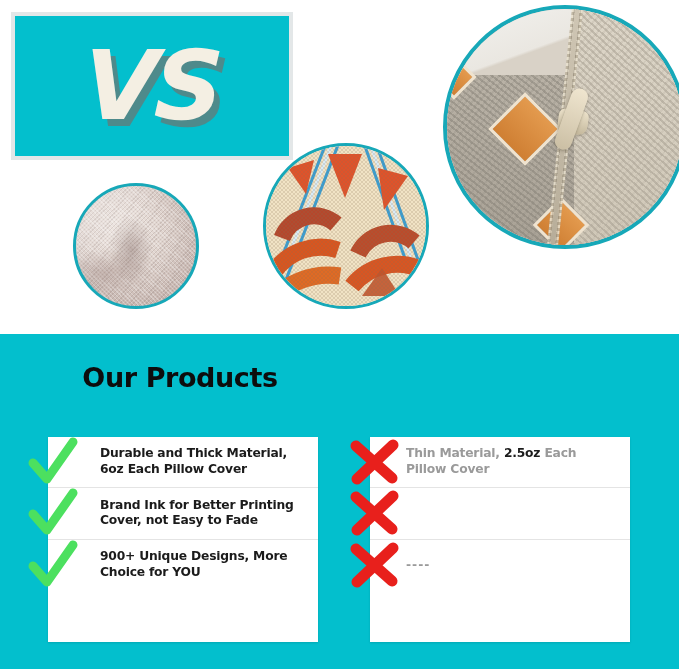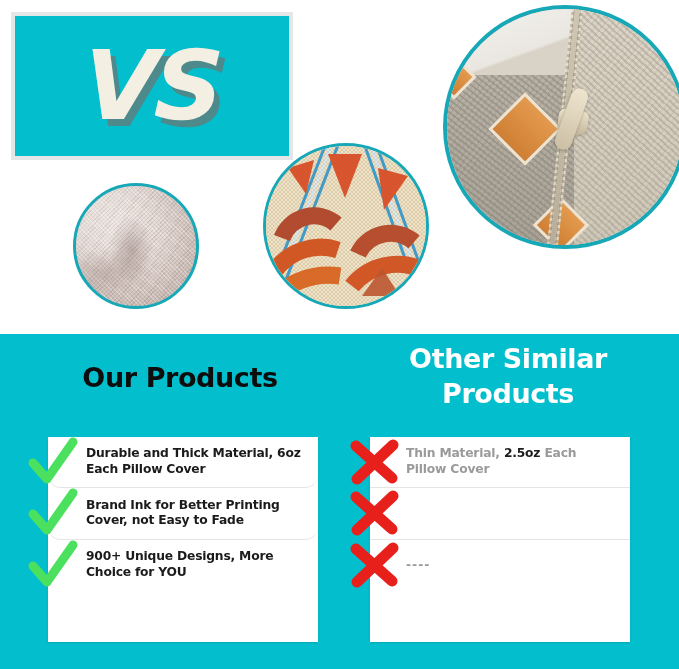--- a/index.html
+++ b/index.html
@@ -154,21 +154,21 @@
   .card.left{left:48px;width:270px;height:205px;}
   .card.right{left:370px;width:260px;height:205px;}
 
   .row{
     position:relative;
     box-sizing:border-box;
     display:flex;align-items:center;
     border-bottom:1px solid #e4e4e4;
   }
   .row:last-child{border-bottom:none;}
-  .card.left .row{height:51.25px;padding-left:38px;padding-right:8px;border-radius:13px;}
+  .card.left .row{height:51.25px;padding-left:52px;padding-right:8px;}
   .card.right .row{height:51.25px;padding-left:36px;padding-right:24px;}
 
   .row-text{
     font-family:"DejaVu Sans", sans-serif;
     font-weight:bold;
     font-size:12.3px;
     line-height:1.28;
     letter-spacing:-.2px;
   }
   .card.left .row-text{color:#1b1b1b;}
@@ -259,21 +259,20 @@
       <div class="zipline"></div>
       <div class="slider"></div>
       <div class="pull"></div>
     </div>
   </div>
 
   <div class="panel">
 
     <div class="headings">
       <div class="h-ours">Our Products</div>
-      <div class="h-other">Other Similar Products</div>
     </div>
 
     <div class="cards">
 
       <div class="card left">
 
         <div class="row">
           <span class="mark">
             <svg viewBox="0 0 54 46" aria-hidden="true">
               <path d="M7 24 L21 40 L47 3" fill="none" stroke="#4ce05f" stroke-width="9" stroke-linecap="round" stroke-linejoin="round"></path>

